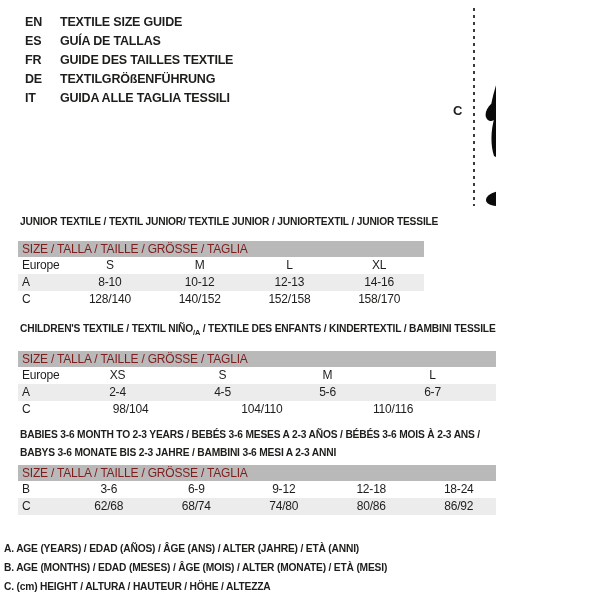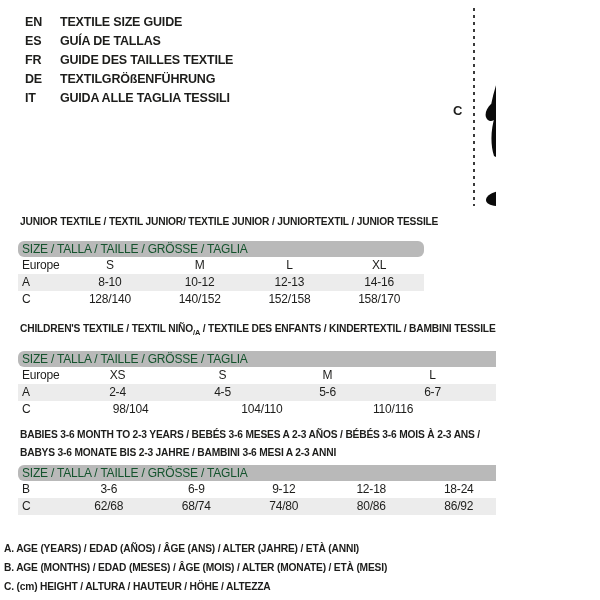--- a/index.html
+++ b/index.html
@@ -22,21 +22,21 @@
   .baby-svg { position:absolute; left:481px; top:8px; }
 
   
   .t-title { position:absolute; left:20px; font-weight:bold; font-size:11px;
              letter-spacing:-0.2px; white-space:nowrap;
              transform:scaleX(0.93); transform-origin:left top; line-height:14px; }
   .t-title .sub { font-size:8px; vertical-align:sub; }
   .t-title-2l { line-height:18px; }
   .size-table { position:absolute; left:18px; }
   .t-header { height:16px; line-height:16px; background:#b9b9b9; font-size:12px;
-              padding-left:4px; letter-spacing:-0.2px; color:#14532d;border-radius:6px; }
+              padding-left:4px; letter-spacing:-0.2px; color:#7f1d1d; }
   .t-row { display:flex; height:17px; line-height:17px; font-size:12px; letter-spacing:-0.2px; }
   .t-row .lbl { width:47px; padding-left:4px; box-sizing:border-box; }
   .t-row .cell { flex:1 1 0; text-align:center; }
   .striped { background:#ececec; }
 
   
   .legend { position:absolute; left:4px; top:539px; }
   .legend-line { height:19px; line-height:19px; font-weight:bold; font-size:11px;
                  letter-spacing:-0.2px; white-space:nowrap;
                  transform:scaleX(0.93); transform-origin:left top; }

